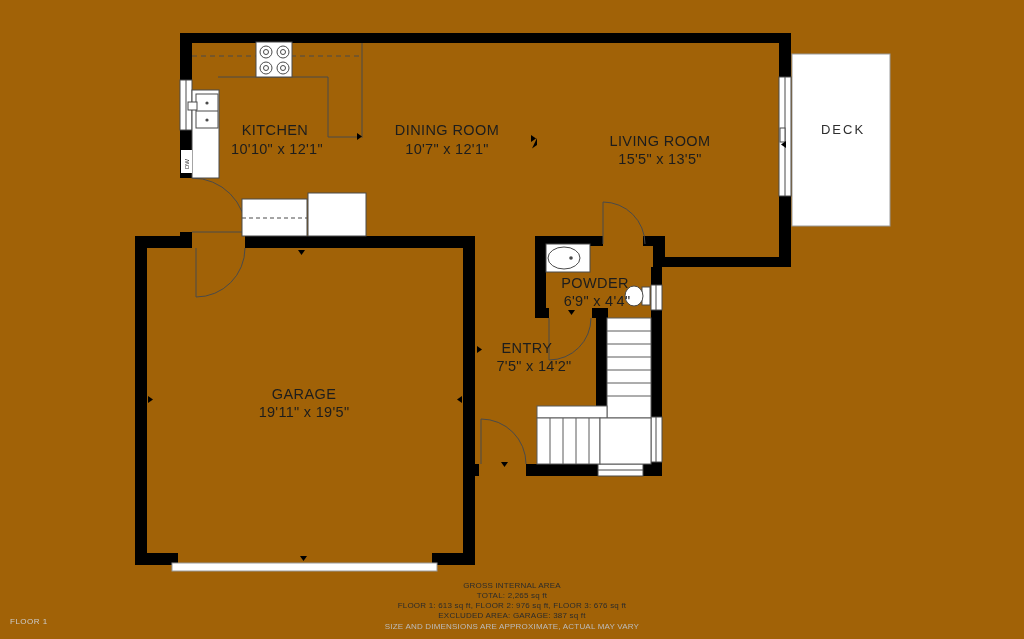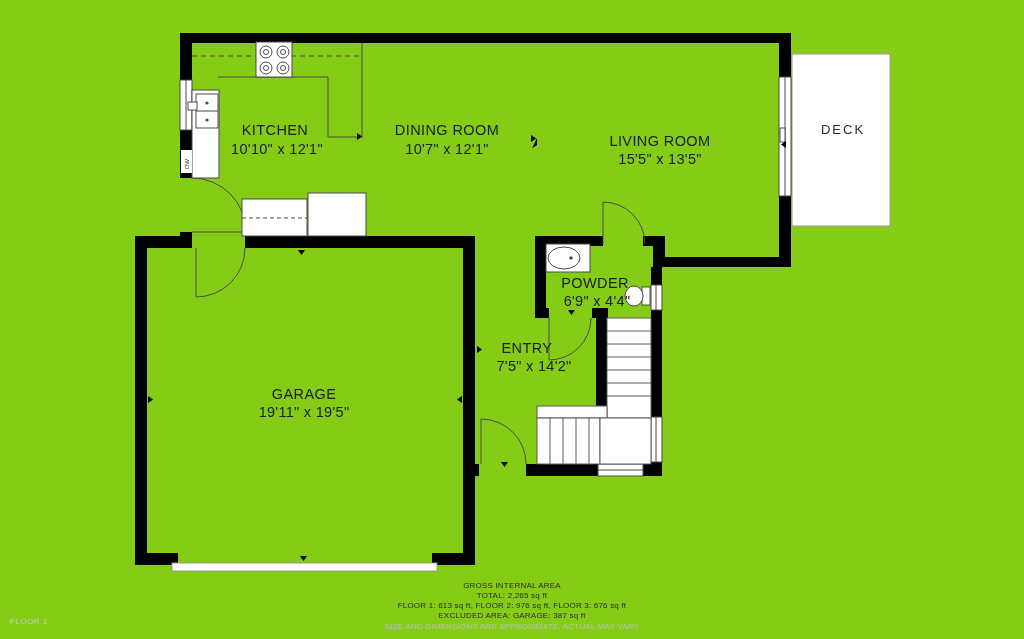--- a/index.html
+++ b/index.html
@@ -1,16 +1,16 @@
 <!DOCTYPE html>
 <html><head>
 <meta charset="utf-8">
 <style>
   html,body{margin:0;padding:0;background:#ffffff;}
-  .canvas{position:relative;width:1024px;height:639px;background:#84cc16;overflow:hidden;
+  .canvas{position:relative;width:1024px;height:639px;background:#a16207;overflow:hidden;
           font-family:"Liberation Sans",sans-serif;}
   svg{display:block;}
   text{font-family:"Liberation Sans","DejaVu Sans",sans-serif;}
   .room-name{font-size:14.5px;fill:#1d1d1d;letter-spacing:.4px;}
   .room-dims{font-size:14.5px;fill:#1d1d1d;letter-spacing:.3px;}
   .deck-name{font-size:13px;fill:#2e2e2e;letter-spacing:2px;}
   .footer-line{font-size:8px;fill:#2b2b2b;letter-spacing:.2px;}
   .footer-muted{font-size:8px;fill:#bcbcbc;letter-spacing:.2px;}
   .floor-tag{font-size:8px;fill:#cdcdcd;letter-spacing:.5px;}
   .dw-label{font-size:6px;fill:#333;}

